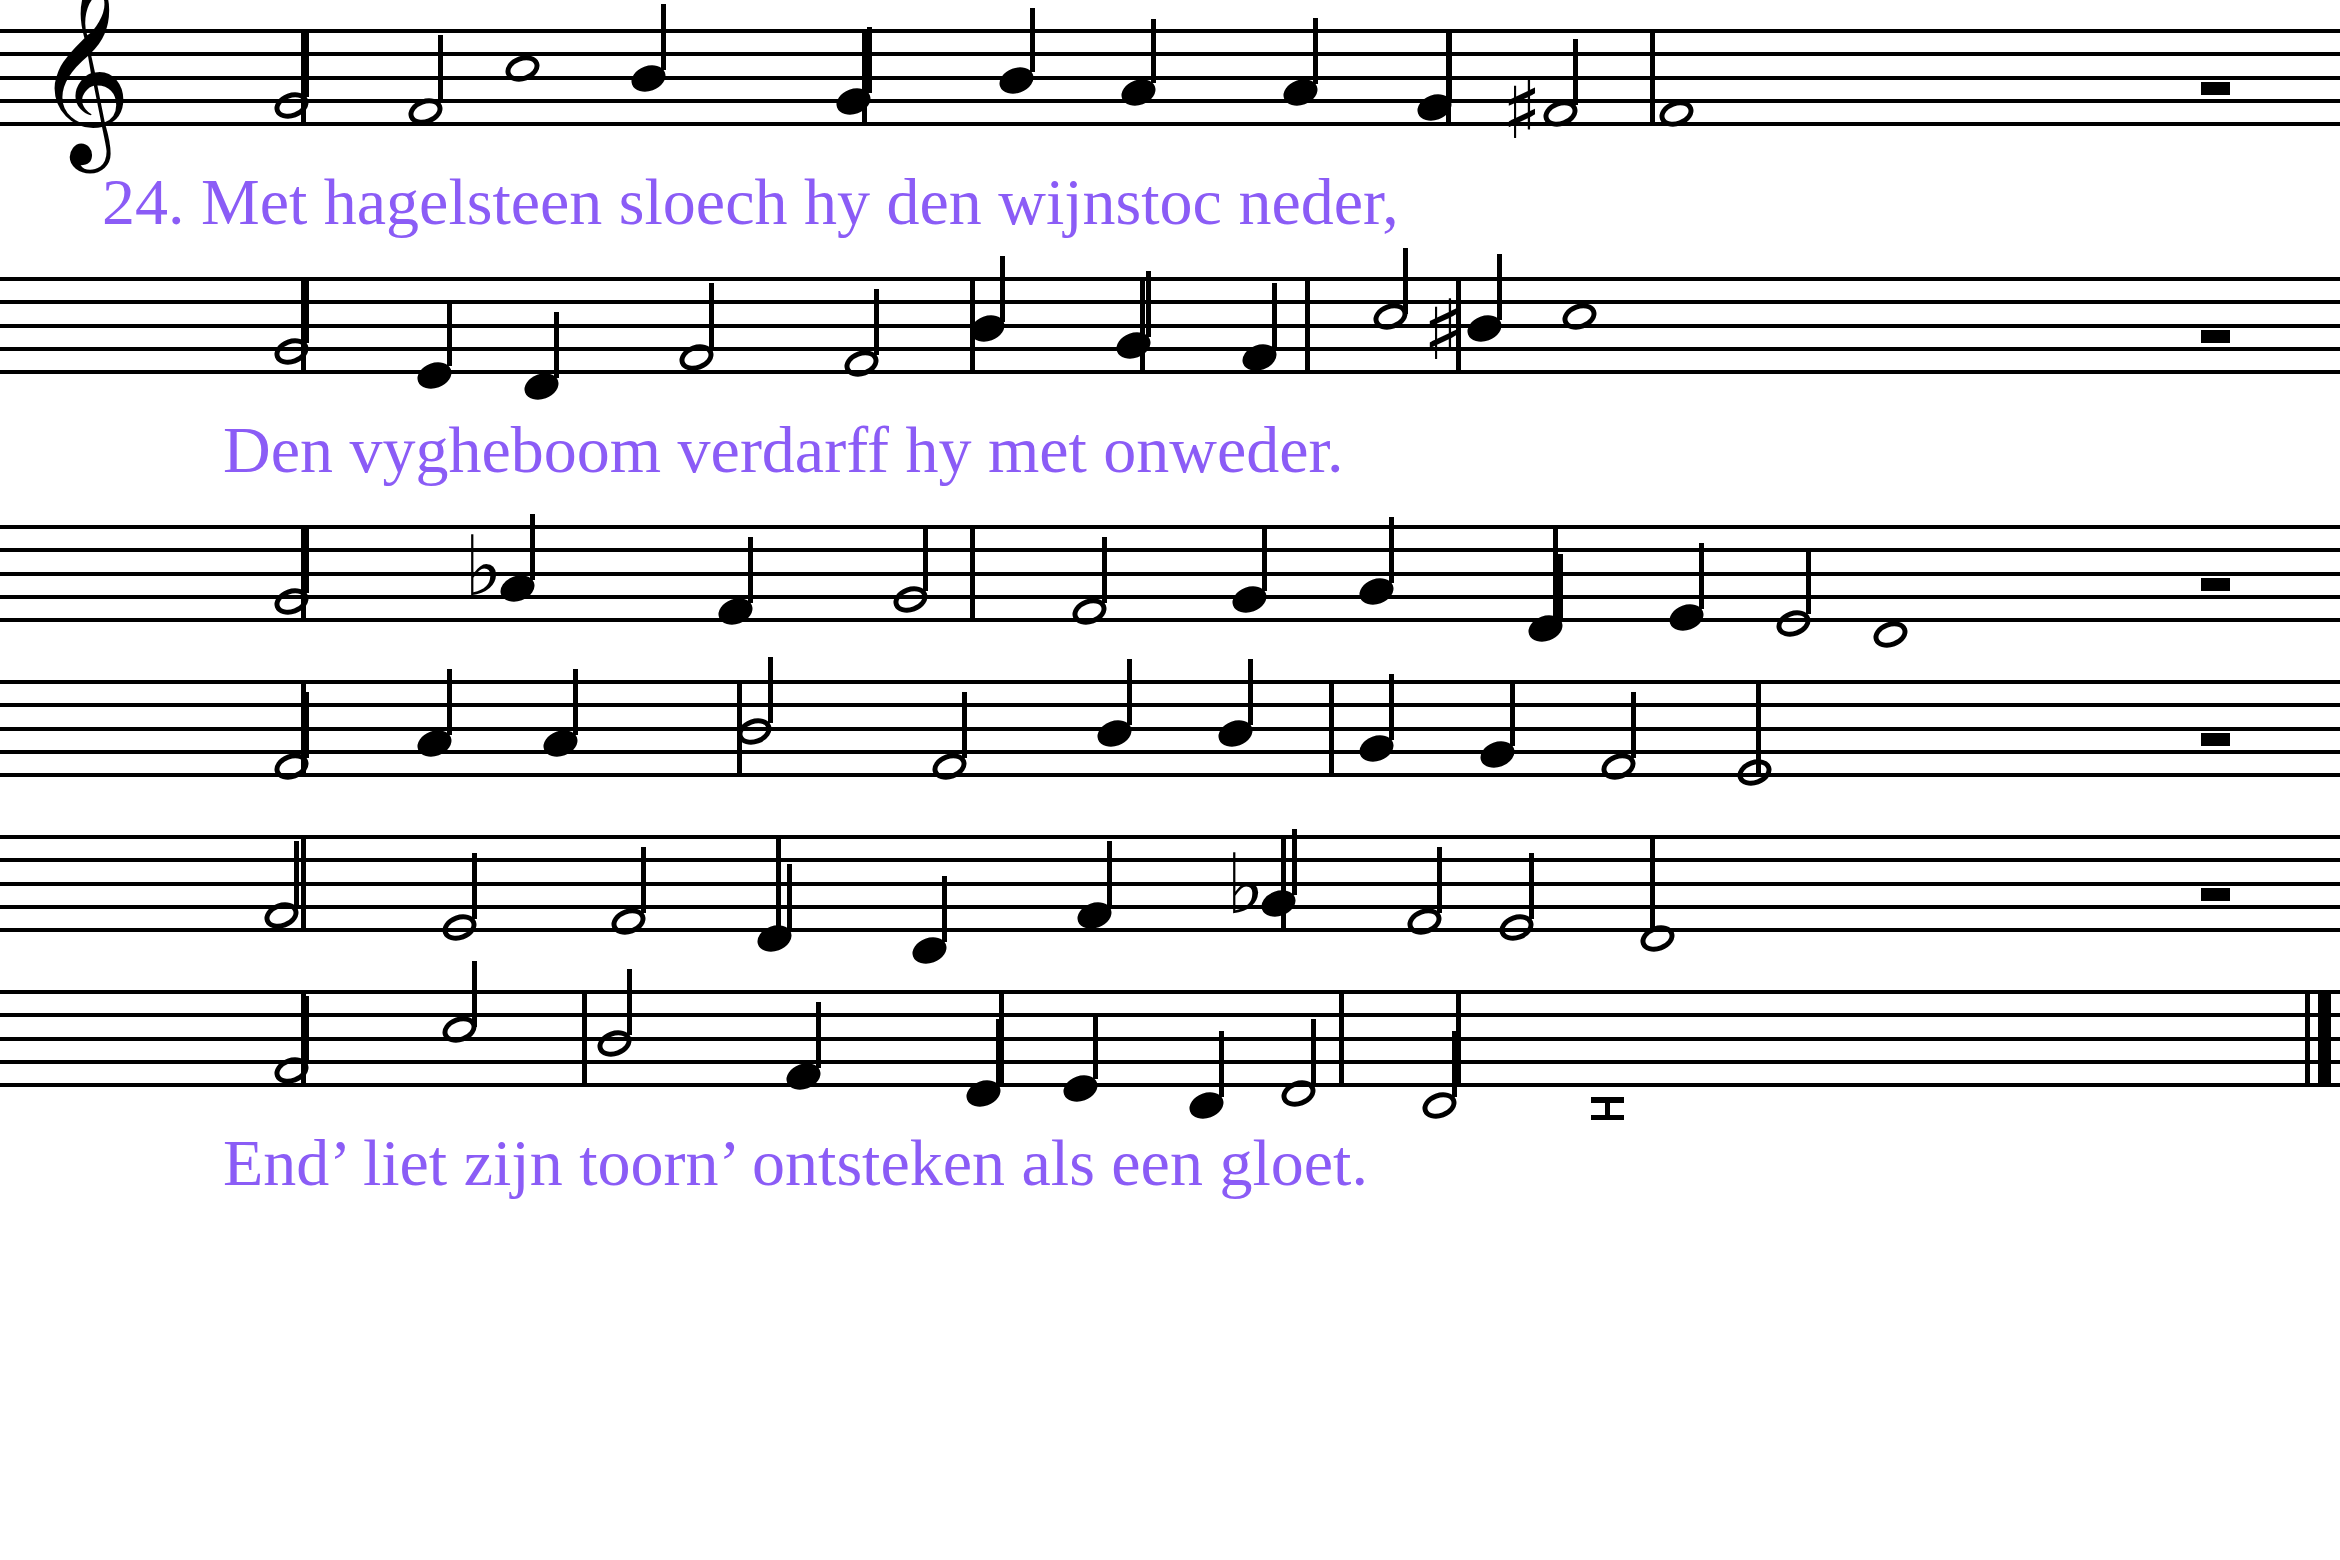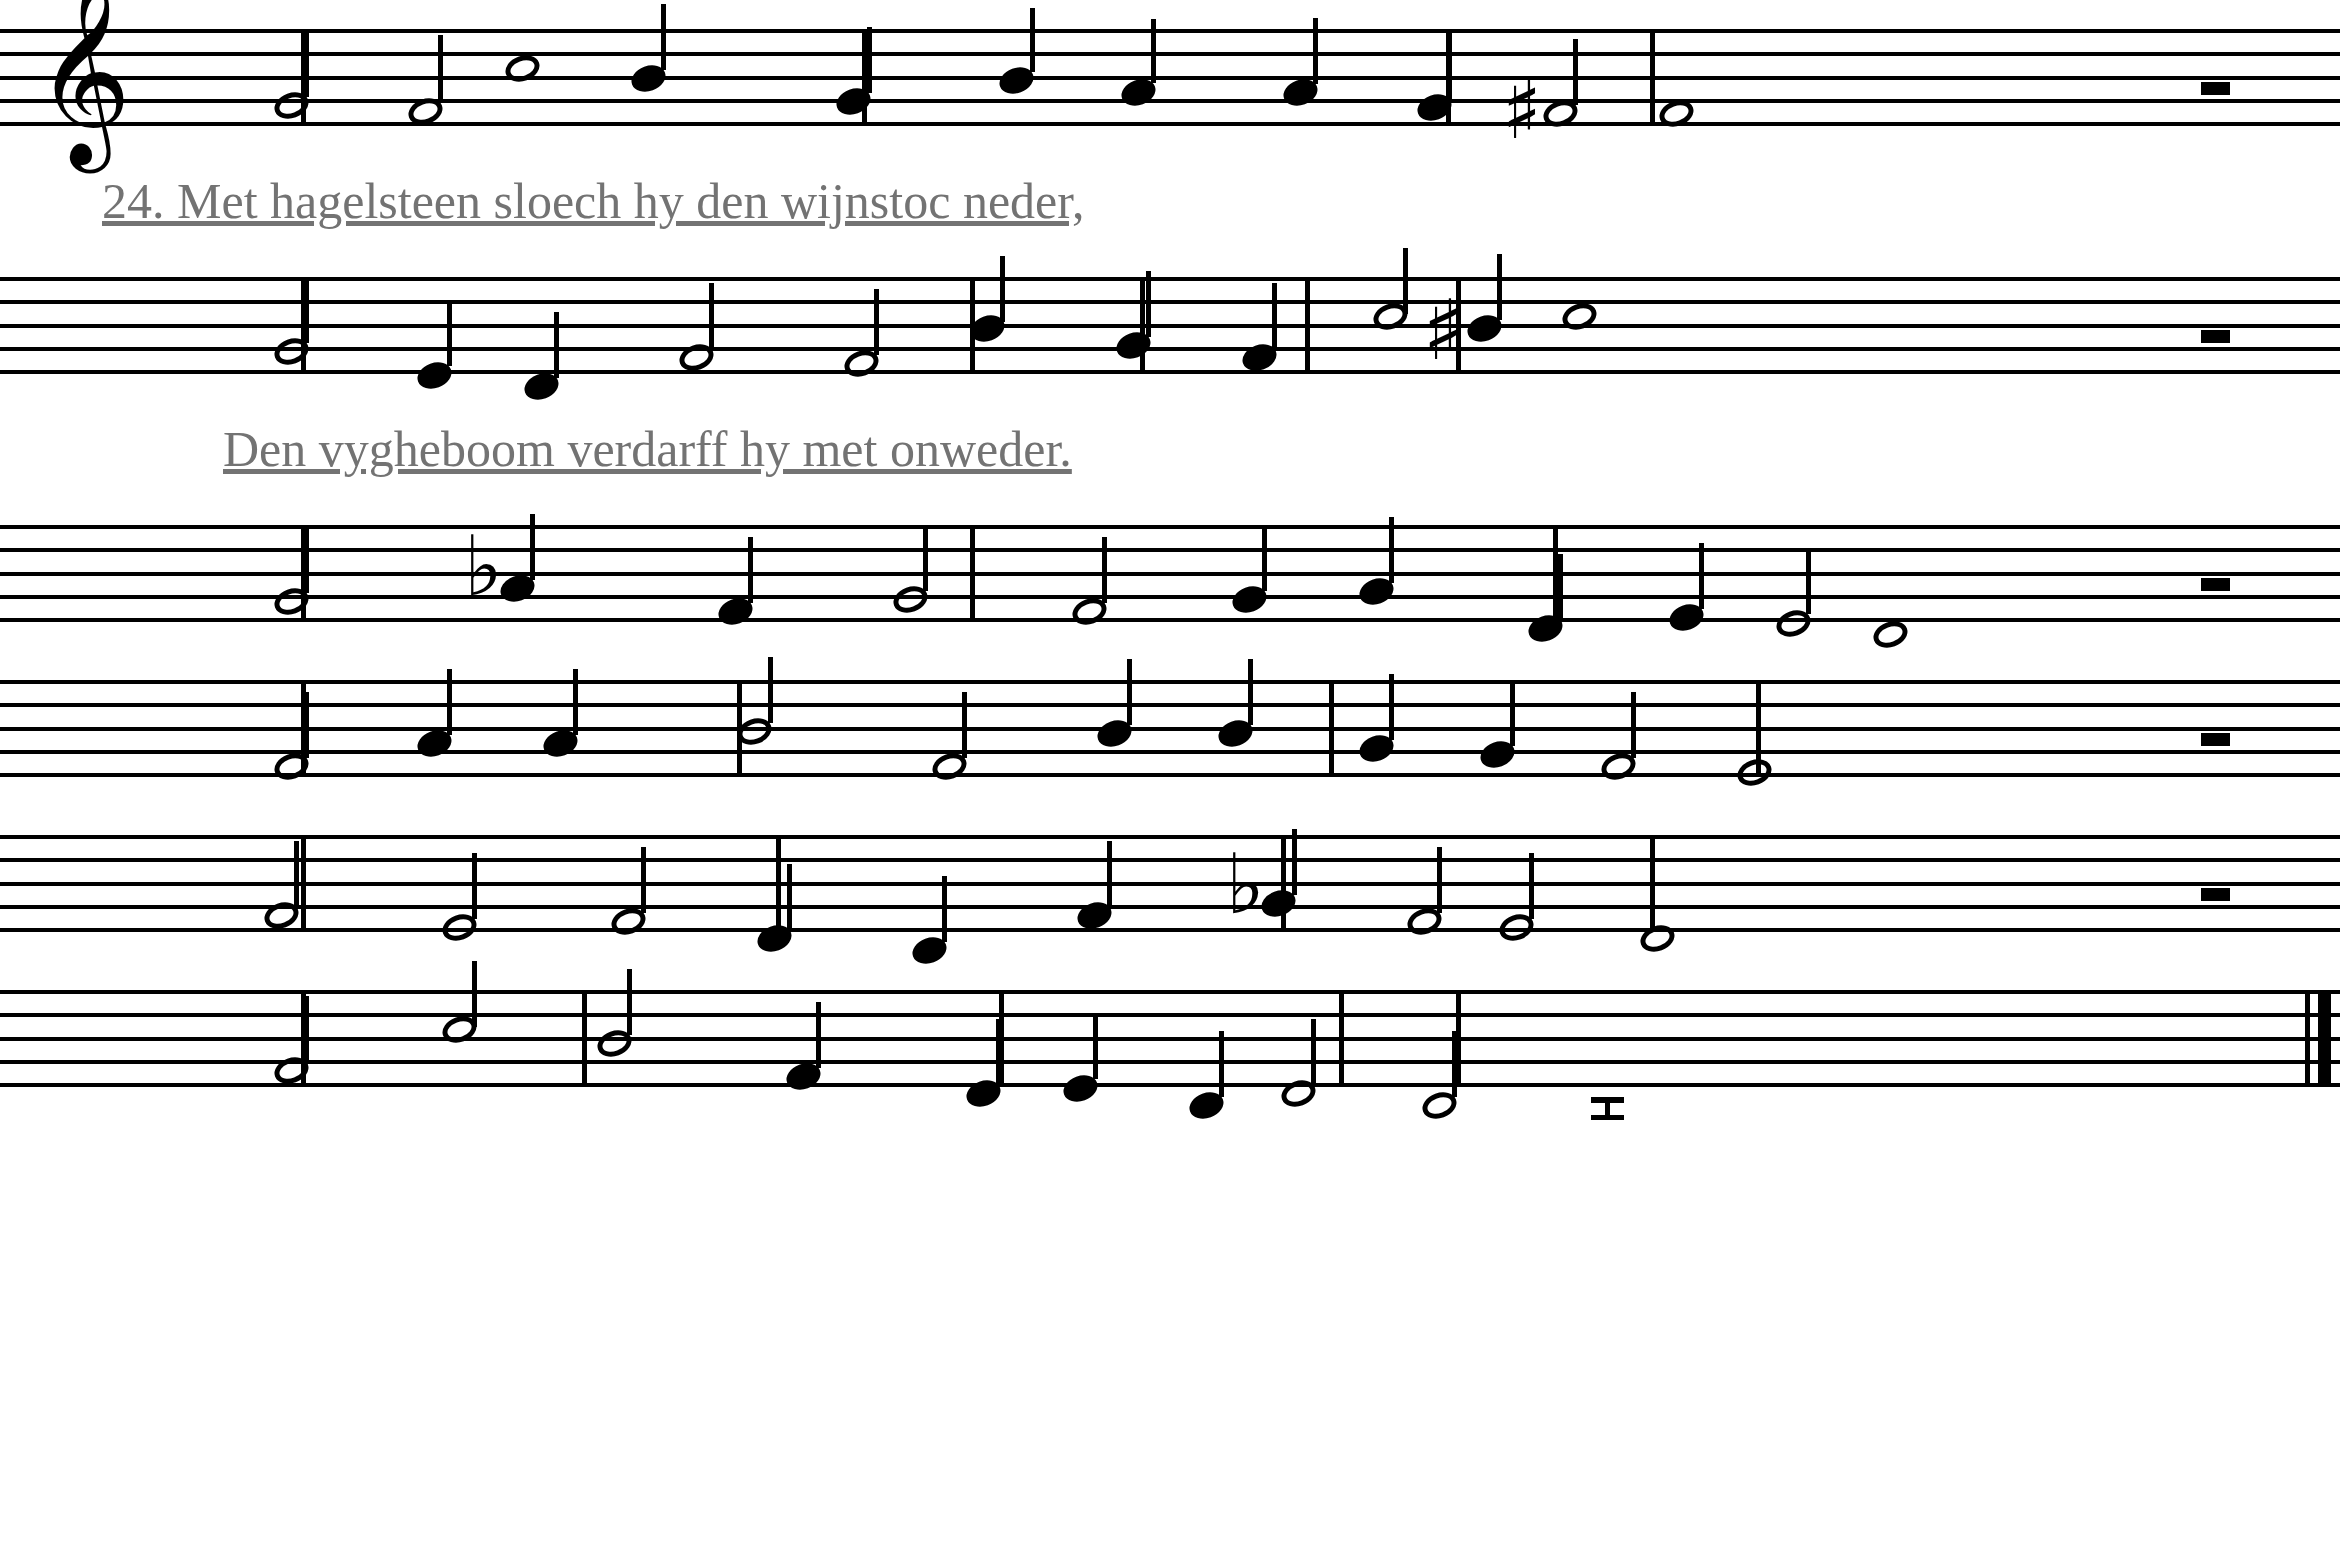--- a/index.html
+++ b/index.html
@@ -110,27 +110,26 @@
     height: 29px;
   }
   .fermata-mark .b1, .fermata-mark .b2 {
     position: absolute; left: 0; width: 33px; height: 5.8px; background: #000;
   }
   .fermata-mark .b1 { top: 0; }
   .fermata-mark .b2 { top: 17.5px; }
   .fermata-mark .mid { position: absolute; left: 13.6px; top: 0; width: 5.8px; height: 23px; background: #000; }
 
   .lyric {
-    font-size: 50px;
+    font-size: 66px;
     line-height: 93px;
-    color: #737373;
+    color: #8b5cf6;
     padding-left: 223px;
     white-space: nowrap;
     font-family: "Liberation Serif", serif;
-    text-decoration: underline;
   }
   .lyric.first {
     padding-left: 102px;
   }
 </style>
 </head>
 <body>
 
 <div id="sheet">
 
@@ -439,16 +438,17 @@
         <div class="b1"></div>
           <div class="mid"></div>
           <div class="b2"></div>
       </div>
 
       <div class="final-bar" style="right:9.7px;width:45px">
         <div class="thin"></div>
           <div class="thick"></div>
       </div>
     </div>
+    <div class="lyric">End’ liet zijn toorn’ ontsteken als een gloet.</div>
   </div>
 
 </div>
 
 
 </body></html>

